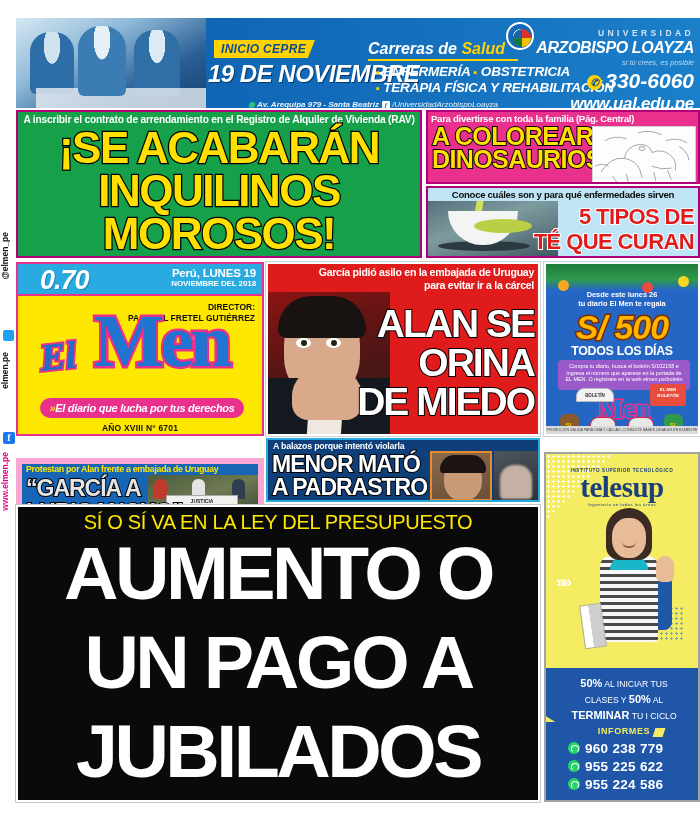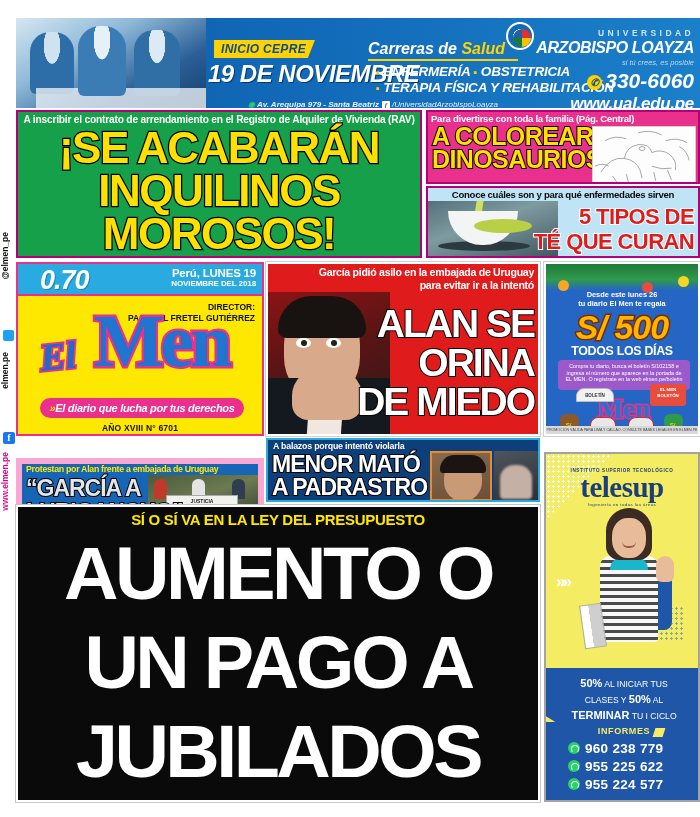--- a/index.html
+++ b/index.html
@@ -471,21 +471,21 @@
   }
 
   
   .main-block {
     position:absolute; left:16px; top:505px; width:524px; height:297px;
     background:#0a0a0a; overflow:hidden; border:2px solid #fff;
     outline:1px solid #c8c8c8;
   }
   .main-kicker {
     position:absolute; left:0; top:4px; width:100%; text-align:center;
-    color:#ffe800; font-size:15px; font-weight:bold; letter-spacing:-.3px;
+    color:#ffe800; font-size:20px; font-weight:normal; letter-spacing:-.3px;
   }
   .main-head {
     position:absolute; left:0; top:22px; width:100%; text-align:center;
     color:#fff; font-size:74px; font-weight:bold; line-height:89px;
     letter-spacing:-3.5px;
     font-family:"Liberation Sans Narrow","Liberation Sans", sans-serif;
     transform:scaleX(1.02); transform-origin:center;
   }
 
   
@@ -734,21 +734,21 @@
       <div class="alan-face"></div>
       <div class="alan-hair"></div>
       <div class="alan-eye-l"></div>
       <div class="alan-eye-r"></div>
       <div class="alan-suit"></div>
       <div class="alan-shirt"></div>
       <div class="alan-hands"></div>
     </div>
     <div class="alan-kicker">
       <div>García pidió asilo en la embajada de Uruguay</div>
-      <div>para evitar ir a la intentó</div>
+      <div>para evitar ir a la cárcel</div>
     </div>
     <div class="alan-head">
       <div>ALAN SE</div>
       <div>ORINA</div>
       <div>DE MIEDO</div>
     </div>
   </div>
 
   <div class="promo-block">
     <div class="promo-garland"></div>
@@ -843,18 +843,18 @@
     </div>
     <div class="tele-valid">
       <div>VÁLIDO POR SOLO OCTUBRE</div>
       <div>( SOLO NUEVOS ESTUDIANTES)</div>
     </div>
     <div class="tele-blue2">
       <div class="tele-informes">INFORMES</div>
       <div class="tele-phones-wrap">
         <div class="tele-phone"><span class="wa"></span><span>960 238 779</span></div>
         <div class="tele-phone"><span class="wa"></span><span>955 225 622</span></div>
-        <div class="tele-phone"><span class="wa"></span><span>955 224 577</span></div>
+        <div class="tele-phone"><span class="wa"></span><span>955 224 586</span></div>
       </div>
     </div>
   </div>
 
 </div>
 
 </body></html>

